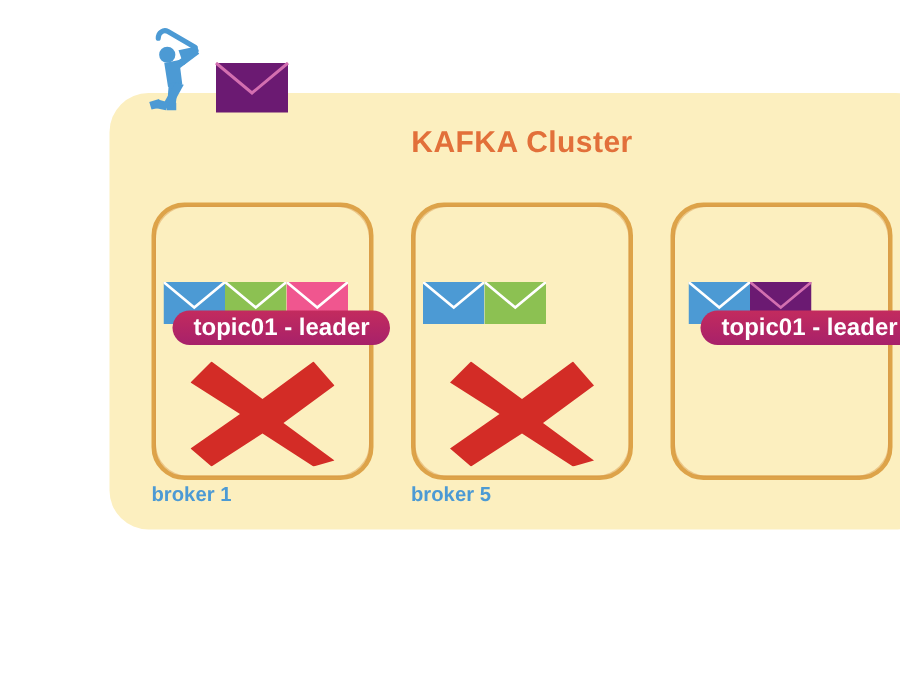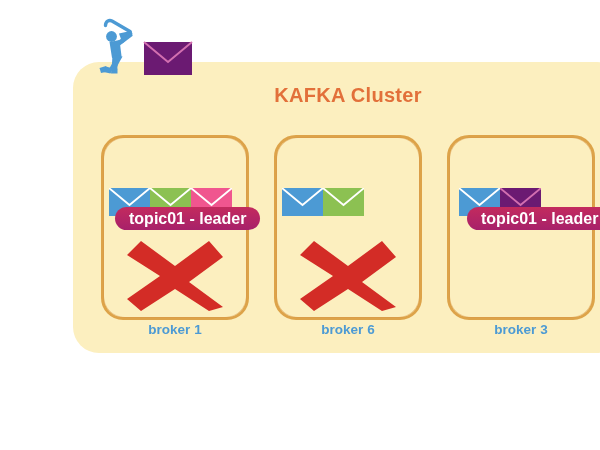--- a/index.html
+++ b/index.html
@@ -95,21 +95,21 @@
     border: 1px solid rgba(214,150,70,0.45);
     border-radius: 22px;
     pointer-events: none;
   }
 
   .broker-label {
     position: absolute;
     left: 0;
     top: 187px;
     width: 148px;
-    text-align: center;
+    text-align: left;
     font-size: 13.5px;
     font-weight: bold;
     color: #4c9ad4;
   }
 
   
   .env-row {
     position: absolute;
     top: 53px;
     display: flex;
@@ -250,21 +250,21 @@
           </div>
         </div>
 
 
         <div class="red-x">
           <svg width="96" height="70" viewBox="0 0 96 70">
             <path d="M14 0 L48 25 L82 0 L96 16 L62 41 L96 66 L82 70 L48 48 L14 70 L0 58 L33 35 L0 14 Z" fill="#d32c26"></path>
           </svg>
         </div>
 
-        <div class="broker-label">broker 6</div>
+        <div class="broker-label">broker 5</div>
       </div>
 
       <div class="broker broker-3">
         <div class="broker-box"></div>
 
         <div class="env-row">
           <div class="env">
             <svg width="41" height="28" viewBox="0 0 41 28">
                 <rect x="0" y="0" width="41" height="28" fill="#4c9ad4"></rect>
                 <path d="M0 0 L20.5 17 L41 0" stroke="#ffffff" stroke-width="1.8" fill="none"></path>
@@ -273,18 +273,17 @@
           <div class="env">
             <svg width="41" height="28" viewBox="0 0 41 28">
                 <rect x="0" y="0" width="41" height="28" fill="#6b1a72"></rect>
                 <path d="M0 0 L20.5 17 L41 0" stroke="#d36fb0" stroke-width="1.8" fill="none"></path>
               </svg>
           </div>
         </div>
 
         <div class="topic-badge">topic01 - leader</div>
 
-        <div class="broker-label">broker 3</div>
       </div>
 
     </div>
   </div>
 </div>
 
 </body></html>

